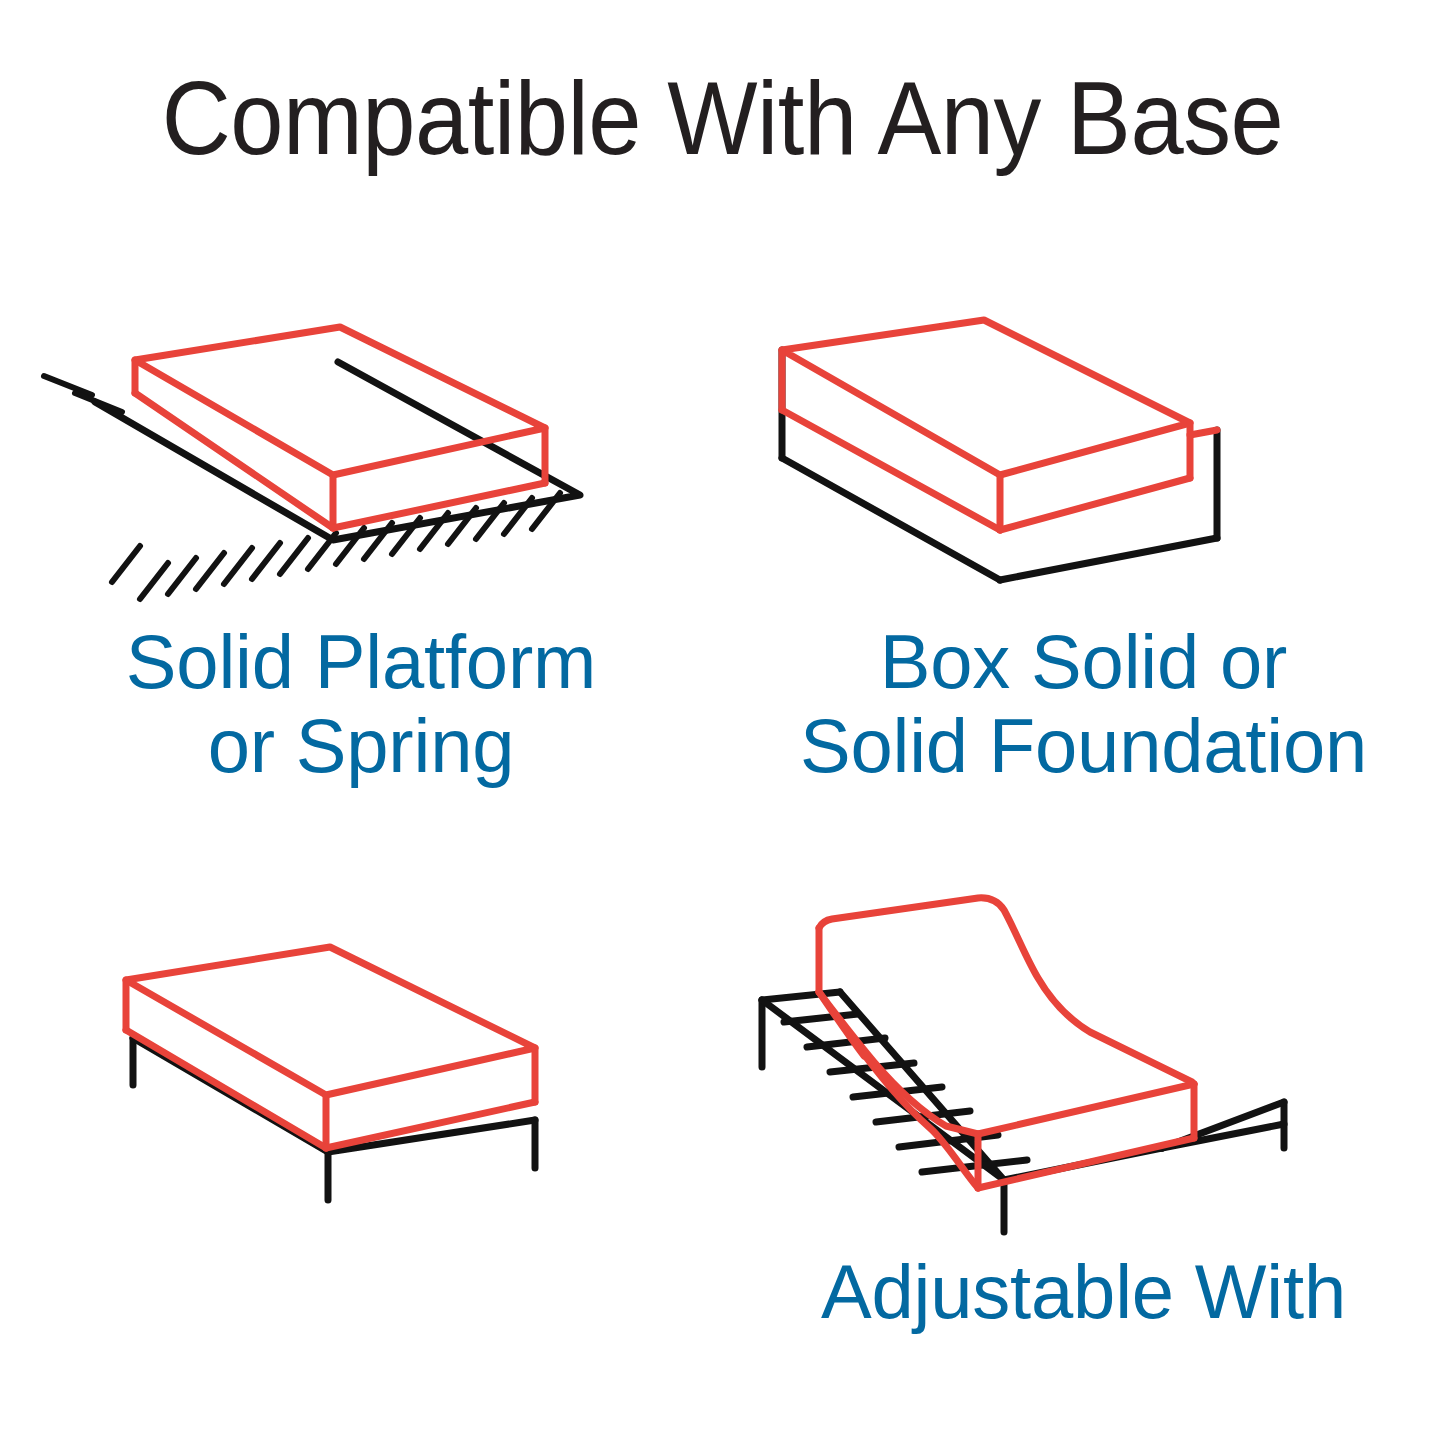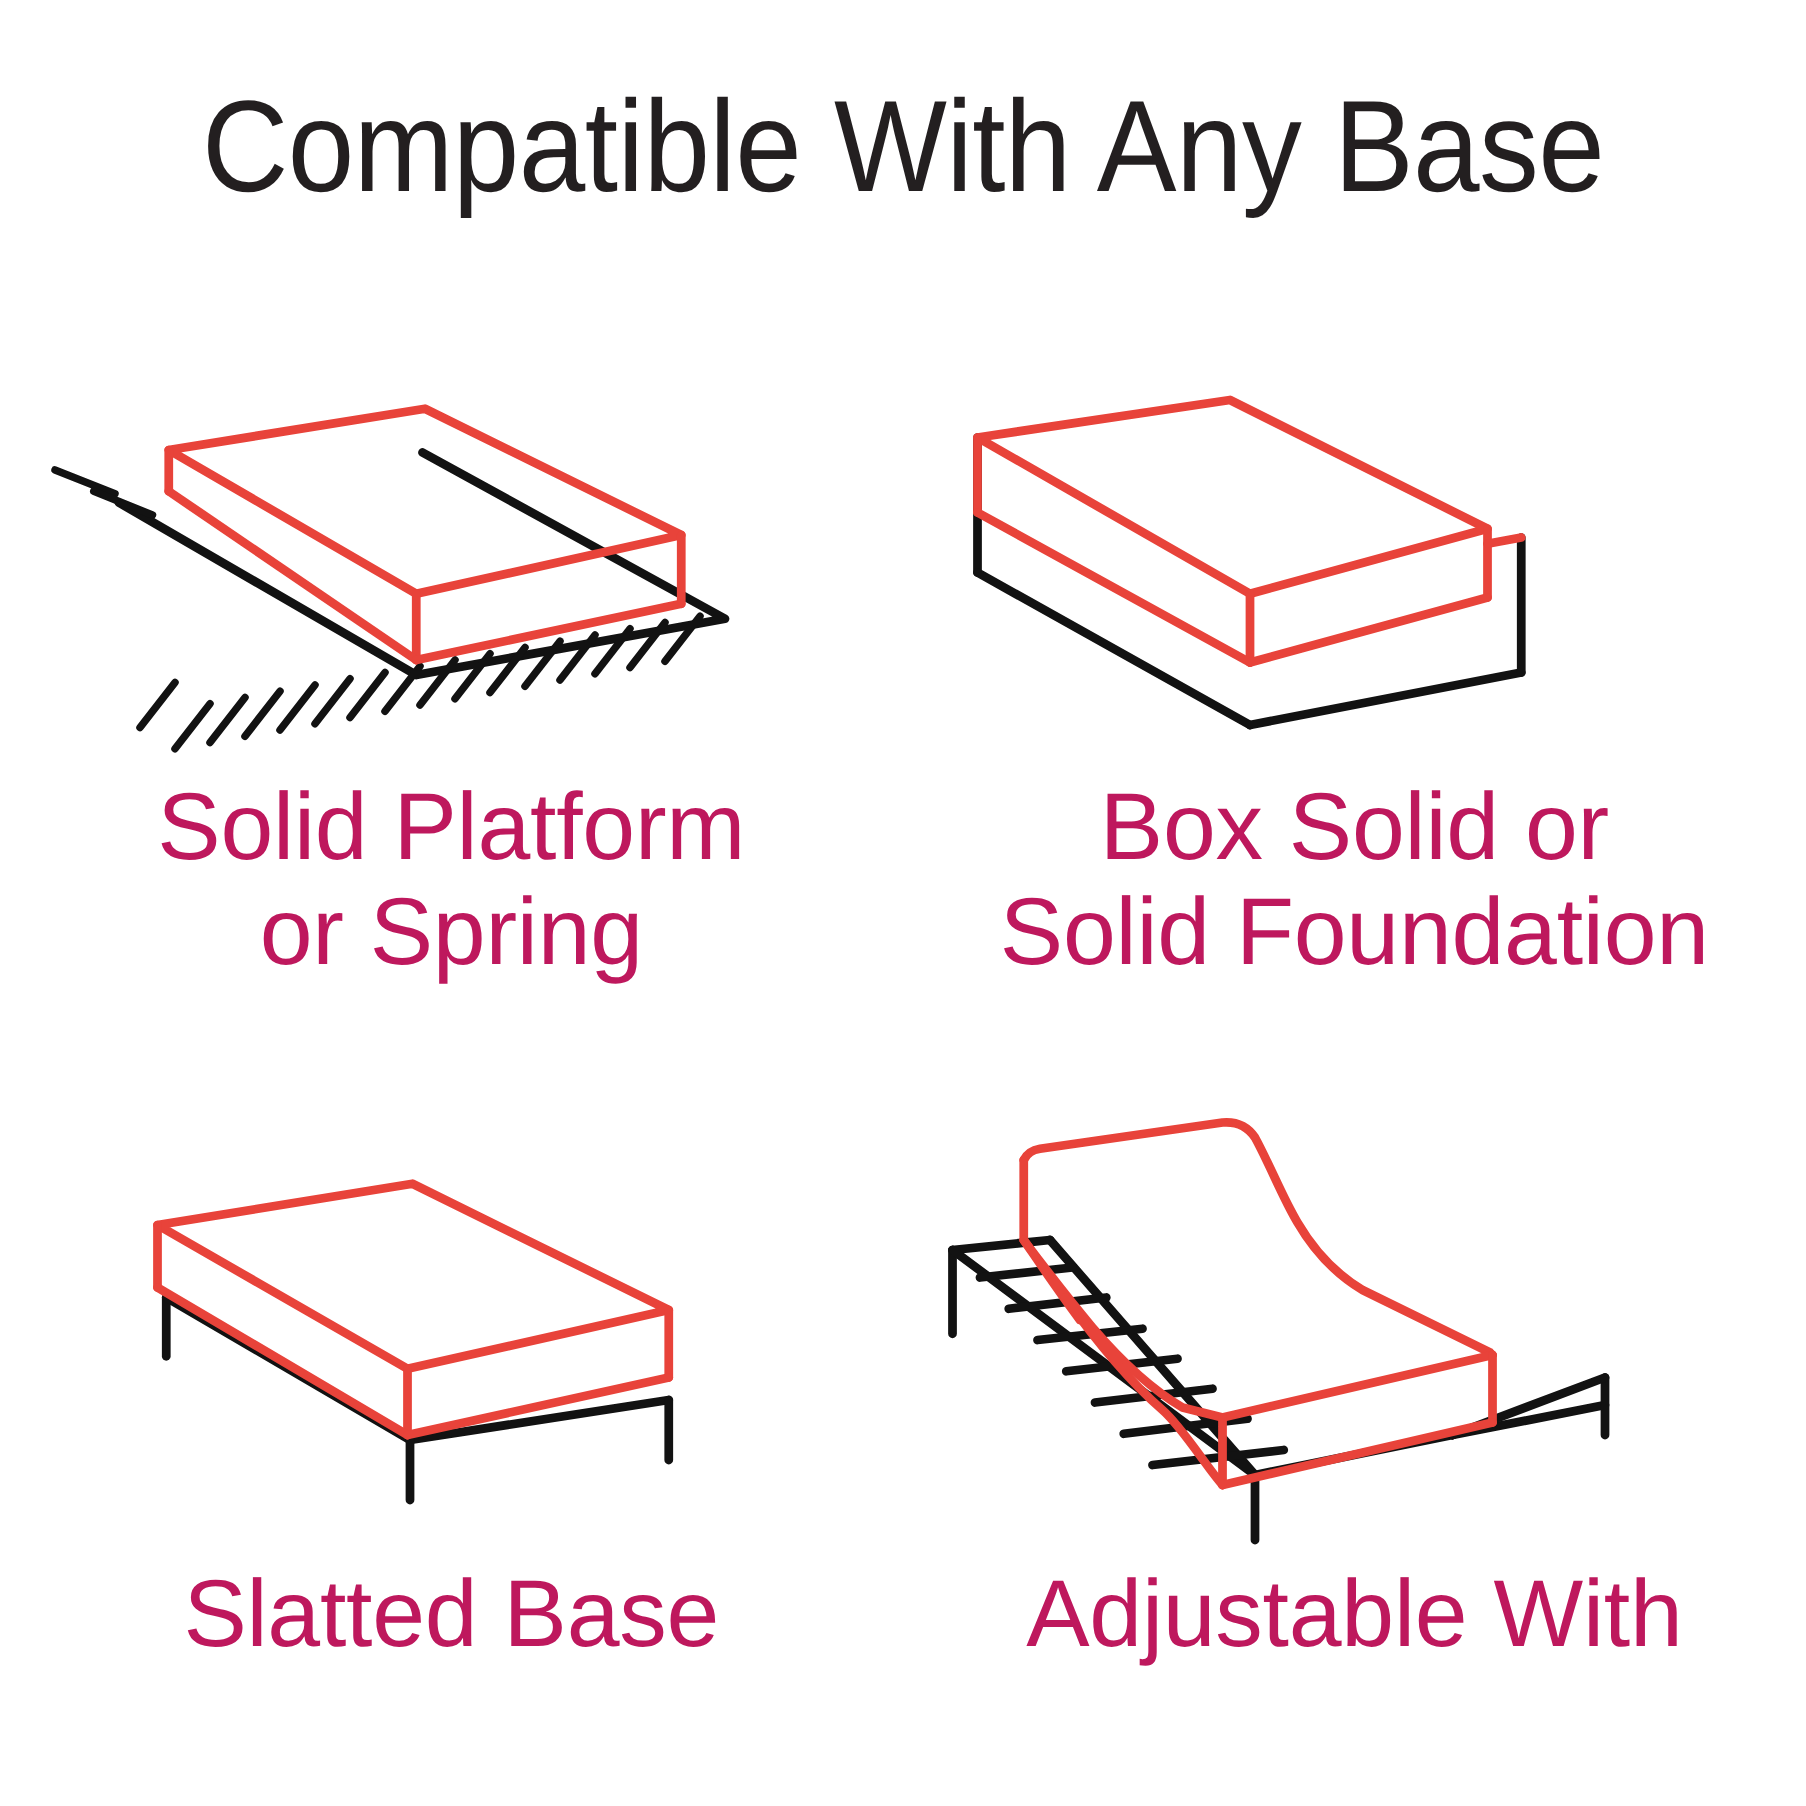--- a/index.html
+++ b/index.html
@@ -44,21 +44,21 @@
     left: 0;
     top: 0;
   }
   .caption {
     position: absolute;
     width: 100%;
     text-align: center;
     font-size: 76px;
     line-height: 84px;
     font-weight: 400;
-    color: #be185d;
+    color: #0369a1;
     letter-spacing: -0.2px;
   }
   .caption span { display: block; }
 
   
   #cell-platform   { left: 0px;   top: 290px;  width: 722px; height: 520px; }
   #cell-boxspring  { left: 722px; top: 290px;  width: 723px; height: 520px; }
   #cell-slatted    { left: 0px;   top: 880px;  width: 722px; height: 480px; }
   #cell-adjustable { left: 722px; top: 880px;  width: 723px; height: 480px; }
 
@@ -211,23 +211,20 @@
 
           <path d="M 326 215 L 326 268"></path>
 
           <path d="M 535 168 L 535 222"></path>
 
           <path d="M 126 150 L 326 268"></path>
           <path d="M 326 268 L 535 222"></path>
         </g>
       </svg>
     </div>
-    <div class="caption" id="cap-slatted">
-      <span>Slatted Base</span>
-    </div>
   </div>
 
   <div class="cell" id="cell-adjustable">
     <div class="cell-art">
       <svg width="723" height="360" viewBox="0 0 723 360" xmlns="http://www.w3.org/2000/svg">
 
         <g class="base-line" stroke="#121212">
 
           <path d="M 40 120 L 118 112"></path>
 

